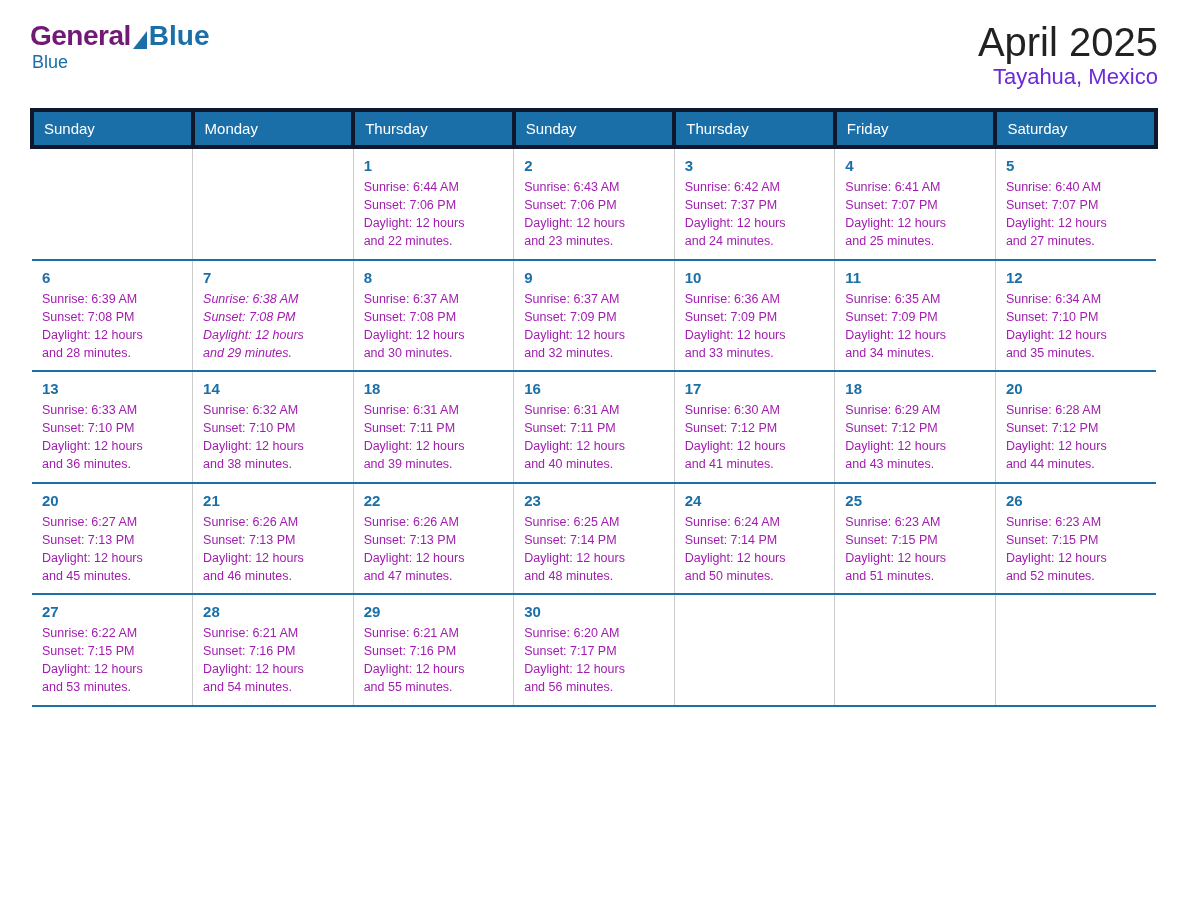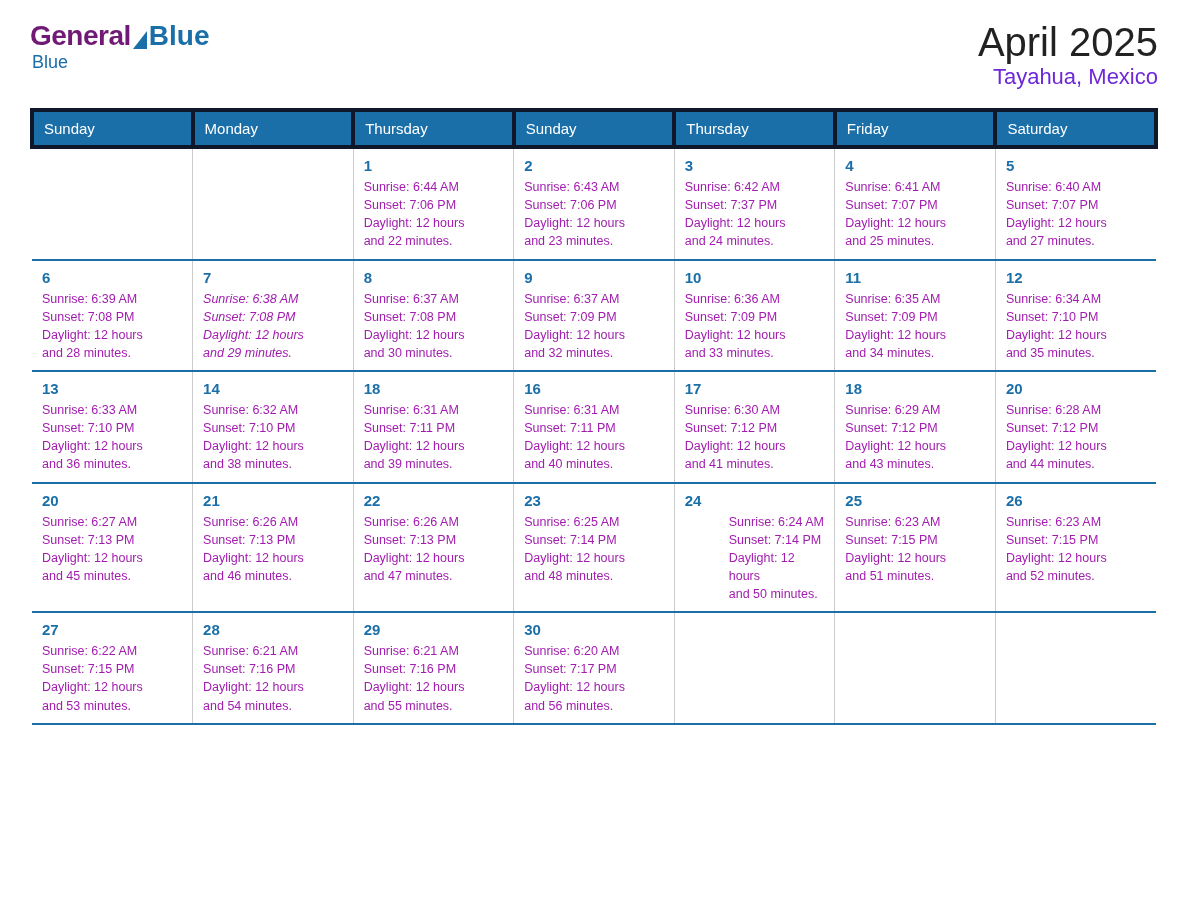--- a/index.html
+++ b/index.html
@@ -311,21 +311,21 @@
         </td>
         <td>
           <span class="day-number">23</span>
           <div class="day-info" style="white-space: pre-line;">Sunrise: 6:25 AM
 Sunset: 7:14 PM
 Daylight: 12 hours
 and 48 minutes.</div>
         </td>
         <td>
           <span class="day-number">24</span>
-          <div class="day-info" style="white-space: pre-line; margin-left: 44px;">Sunrise: 6:24 AM
+          <div class="day-info" style="white-space: pre-line;">Sunrise: 6:24 AM
 Sunset: 7:14 PM
 Daylight: 12 hours
 and 50 minutes.</div>
         </td>
         <td>
           <span class="day-number">25</span>
           <div class="day-info" style="white-space: pre-line;">Sunrise: 6:23 AM
 Sunset: 7:15 PM
 Daylight: 12 hours
 and 51 minutes.</div>

